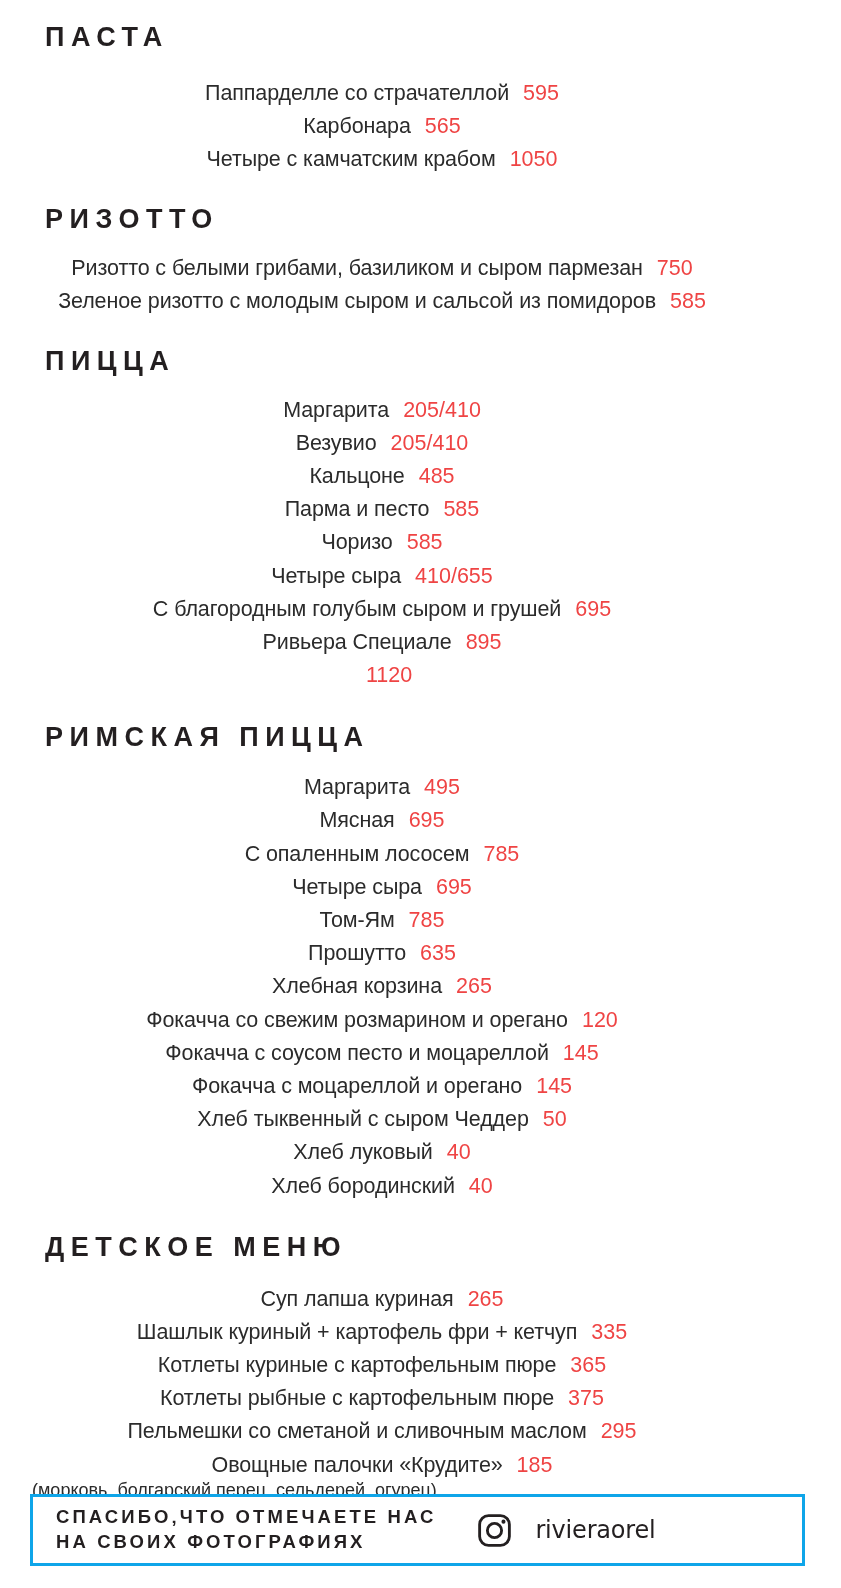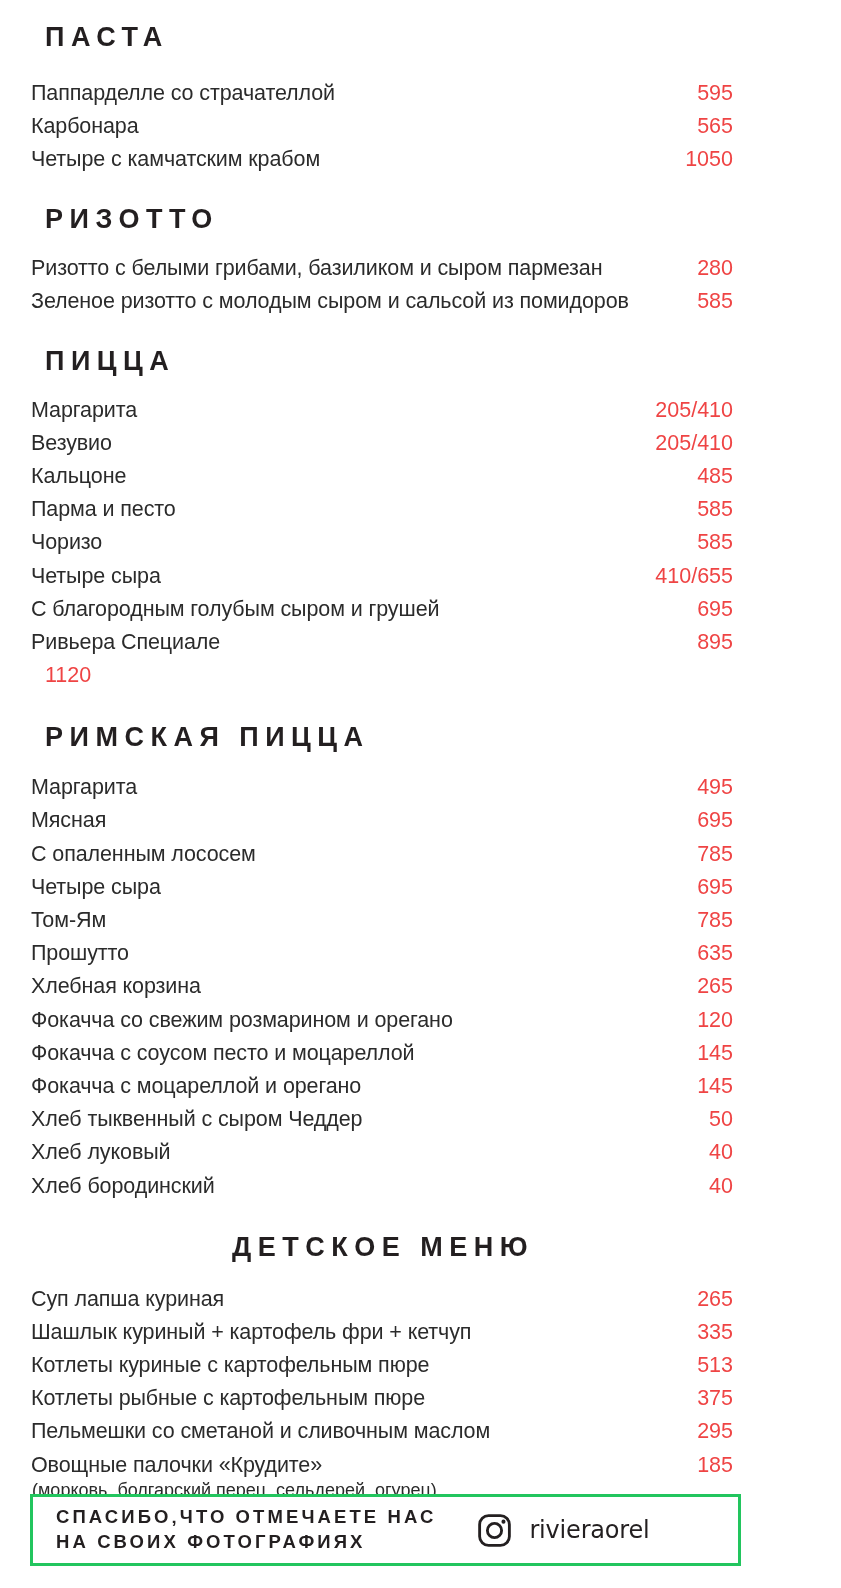--- a/index.html
+++ b/index.html
@@ -35,32 +35,32 @@
     line-height: 1;
     text-transform: uppercase;
     margin: 12px;
     padding: 0;
   }
   .section-pasta   .section-title { padding: 8px 0 20px 3px; }
   .section-risotto .section-title { padding: 11px 0 13px 3px; }
   .section-pizza   .section-title { padding: 11px 0 13px 3px; }
   .section-roman   .section-title { padding: 14px 0 14px 3px; }
   .section-bread   .section-title { padding: 14px 0 16px 3px; }
-  .section-kids    .section-title { padding: 13px 0 16px 3px; text-align: center; }
+  .section-kids    .section-title { padding: 13px 0 16px 3px; }
 
   
   .items {
     list-style: none;
     margin: 0;
     padding: 0;
   }
   .item-row {
     display: flex;
     align-items: baseline;
-    justify-content: space-between;
+    justify-content: center;
     line-height: 1;
     padding: 0 0 0 1px;
     height: 33.2px;
   }
   .item-name {
     font-size: 21.5px;
     font-weight: normal;
     color: #2b2b2b;
     white-space: nowrap;
     letter-spacing: -0.1px;
@@ -83,24 +83,24 @@
   }
 
   
   .section-risotto .item-row { height: 33.5px; }
 
   
   .promo-box {
     position: absolute;
     left: 30px;
     top: 1494px;
-    width: 711px;
+    width: 775px;
     height: 72px;
     box-sizing: border-box;
-    border: 3px solid #22c55e;
+    border: 3px solid #0ea5e9;
     background: #ffffff;
     display: flex;
     align-items: center;
     padding: 0 0 0 23px;
   }
   .promo-text {
     font-size: 18.5px;
     font-weight: bold;
     letter-spacing: 3.1px;
     line-height: 1.33;
@@ -116,21 +116,21 @@
   .ig-icon {
     width: 35px;
     height: 35px;
     flex: 0 0 auto;
     display: block;
   }
   .promo-handle {
     font-family: "DejaVu Sans", "Liberation Sans", sans-serif;
     font-size: 24px;
     color: #231f20;
-    margin-left: 17px;
+    margin-left: 23px;
     letter-spacing: -0.2px;
     white-space: nowrap;
   }
 </style>
 </head>
 <body>
 
 <div class="menu-page">
 
   <div class="section section-pasta">
@@ -149,21 +149,21 @@
         <span class="item-price">1050</span>
       </li>
     </ul>
   </div>
 
   <div class="section section-risotto">
     <h2 class="section-title">РИЗОТТО</h2>
     <ul class="items">
       <li class="item-row">
         <span class="item-name">Ризотто с белыми грибами, базиликом и сыром пармезан</span>
-        <span class="item-price">280</span>
+        <span class="item-price">750</span>
       </li>
       <li class="item-row">
         <span class="item-name">Зеленое ризотто с молодым сыром и сальсой из помидоров</span>
         <span class="item-price">585</span>
       </li>
     </ul>
   </div>
 
   <div class="section section-pizza">
     <h2 class="section-title">ПИЦЦА</h2>
@@ -275,21 +275,21 @@
       <li class="item-row">
         <span class="item-name">Суп лапша куриная</span>
         <span class="item-price">265</span>
       </li>
       <li class="item-row">
         <span class="item-name">Шашлык куриный + картофель фри + кетчуп</span>
         <span class="item-price">335</span>
       </li>
       <li class="item-row">
         <span class="item-name">Котлеты куриные с картофельным пюре</span>
-        <span class="item-price">513</span>
+        <span class="item-price">365</span>
       </li>
       <li class="item-row">
         <span class="item-name">Котлеты рыбные с картофельным пюре</span>
         <span class="item-price">375</span>
       </li>
       <li class="item-row">
         <span class="item-name">Пельмешки со сметаной и сливочным маслом</span>
         <span class="item-price">295</span>
       </li>
       <li class="item-row">

